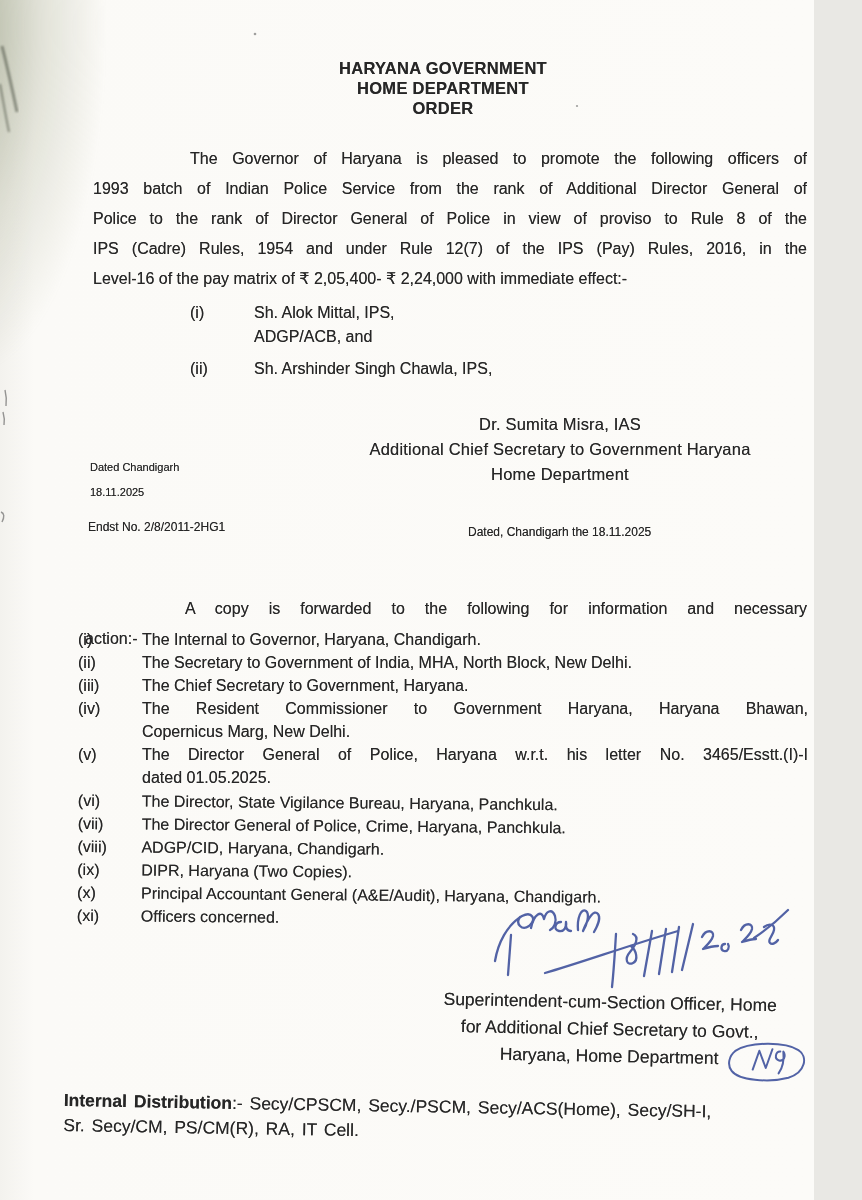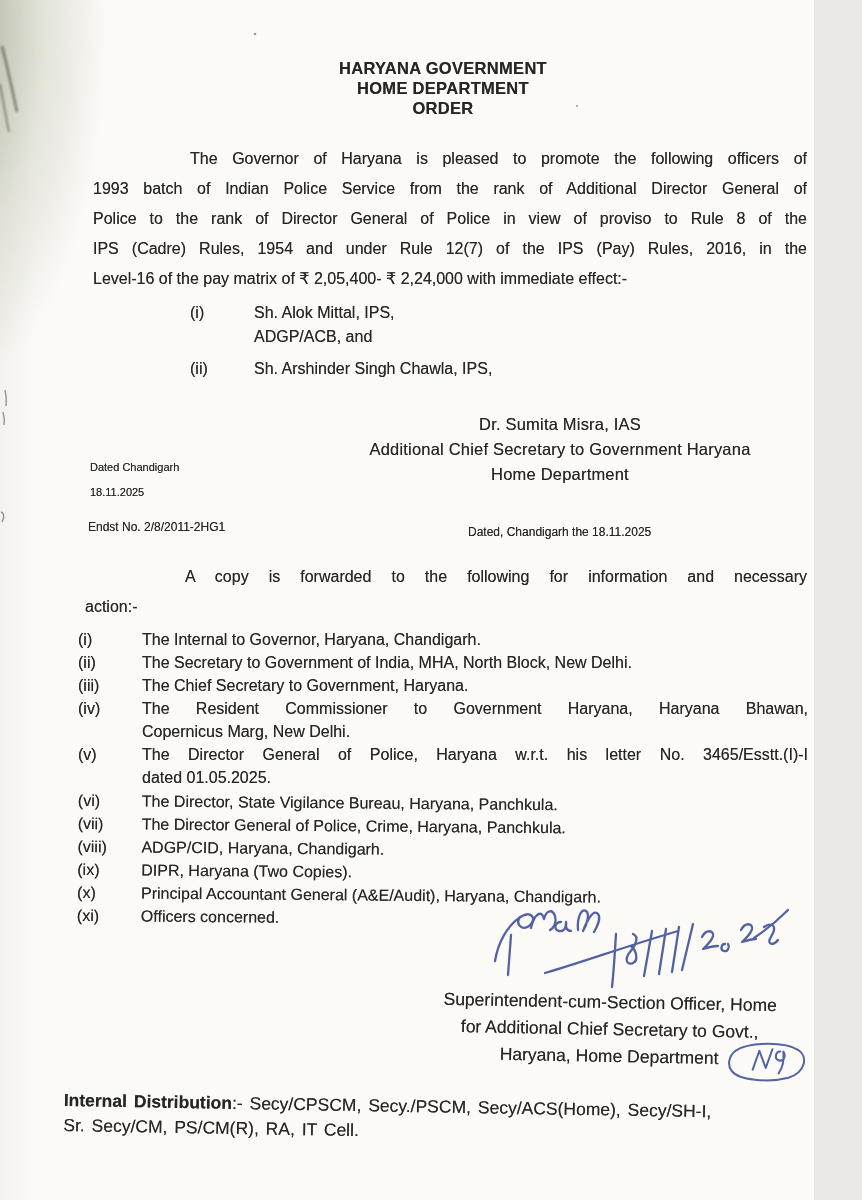--- a/index.html
+++ b/index.html
@@ -47,21 +47,21 @@
 
   
   .sig-block{left:280px;top:412px;width:560px;text-align:center;
     font-size:16.5px;line-height:25px;letter-spacing:0.2px;}
   .dateline{left:90px;top:455px;font-size:11px;line-height:25px;}
 
   .endst-no{left:88px;top:520px;font-size:12px;}
   .endst-date{left:428px;top:525px;font-size:12px;margin-left:40px;}
 
   
-  .forward{left:85px;top:562px;width:722px;font-size:16px;line-height:30px;}
+  .forward{left:85px;top:594px;width:722px;font-size:16px;line-height:30px;}
   .forward .first{text-indent:100px;}
 
   
   .cc-list{left:78px;top:628px;width:730px;font-size:16px;line-height:23px;}
   .ccrow{display:flex;}
   .ccnum{width:64px;flex:0 0 64px;}
   .cctext{flex:1;min-width:0;}
   .cc-tail{transform:rotate(0.5deg);transform-origin:0 0;}
 
   

